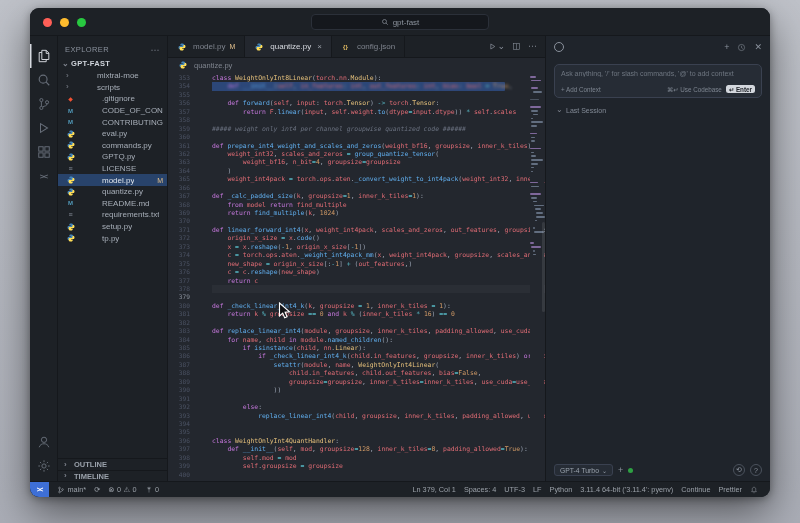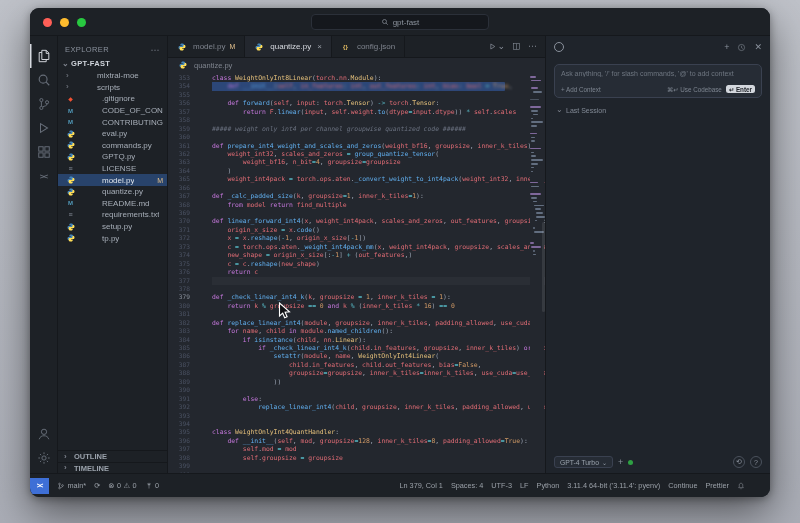--- a/index.html
+++ b/index.html
@@ -81,24 +81,24 @@
   .addctx,.usecb{font-size:6.3px;color:#7d8590;white-space:nowrap;}
   .enter-pill{font-size:6.3px;color:#22262c;background:#d3d7dd;border-radius:2.5px;padding:.5px 3px;font-weight:bold;white-space:nowrap;}
   .last-session{margin:8px 10px 0;font-size:7px;color:#828a96;display:flex;gap:3px;align-items:center;}
   .chat-foot{position:absolute;left:8px;right:8px;bottom:5px;display:flex;align-items:center;gap:5px;}
   .model-pill{display:flex;align-items:center;gap:3px;border:1px solid #3a4150;border-radius:3px;padding:1.5px 5px;font-size:6.8px;color:#9aa3ad;background:#262c35;white-space:nowrap;}
   .carr{font-size:6px;}
   .plus-sm{font-size:9px;color:#8a919c;}
   .dot{width:5px;height:5px;border-radius:50%;background:#2ea043;}
   .circ{width:12px;height:12px;border:1px solid #4a515c;border-radius:50%;color:#8a919c;font-size:7px;display:flex;align-items:center;justify-content:center;}
   
-  .statusbar{height:24px;background:#1d2126;border-top:1px solid #15181c;display:flex;align-items:center;font-size:7.3px;color:#9aa0a8;flex:0 0 auto;white-space:nowrap;}
+  .statusbar{height:16px;background:#1d2126;border-top:1px solid #15181c;display:flex;align-items:center;font-size:7.3px;color:#9aa0a8;flex:0 0 auto;white-space:nowrap;}
   .remote-chip{width:19px;height:16px;background:#3e6fd6;color:#fff;display:flex;align-items:center;justify-content:center;font-size:6.5px;font-weight:bold;letter-spacing:-1px;flex:0 0 auto;}
   .sb-left{display:flex;align-items:center;gap:8px;}
-  .sb-right{margin-left:auto;display:flex;align-items:center;gap:8px;padding-right:25px;}
+  .sb-right{margin-left:auto;display:flex;align-items:center;gap:8px;padding-right:12px;}
   .sb-item{display:flex;align-items:center;gap:2.5px;}
   .sb-item svg{width:8px;height:8px;}
   .mouse{position:absolute;left:278px;top:302px;z-index:99;}
 </style>
 </head>
 <body>
 
 <div class="window">
 
   <div class="titlebar">
@@ -400,20 +400,21 @@
             <div class="cline"><span class="tkc">##### weight only int4 per channel groupwise quantized code ######</span></div>
             <div class="cline"></div>
             <div class="cline"><span class="tkk">def</span> <span class="tkf">prepare_int4_weight_and_scales_and_zeros</span><span class="tk">(</span><span class="tkv">weight_bf16</span><span class="tk">,</span> <span class="tkv">groupsize</span><span class="tk">,</span> <span class="tkv">inner_k_tiles</span><span class="tk">)</span><span class="tk">:</span></div>
             <div class="cline">    <span class="tkv">weight_int32</span><span class="tk">,</span> <span class="tkv">scales_and_zeros</span> <span class="tko">=</span> <span class="tkf">group_quantize_tensor</span><span class="tk">(</span></div>
             <div class="cline">        <span class="tkv">weight_bf16</span><span class="tk">,</span> <span class="tkv">n_bit</span><span class="tko">=</span><span class="tkn">4</span><span class="tk">,</span> <span class="tkv">groupsize</span><span class="tko">=</span><span class="tkv">groupsize</span></div>
             <div class="cline">    <span class="tk">)</span></div>
             <div class="cline">    <span class="tkv">weight_int4pack</span> <span class="tko">=</span> <span class="tkv">torch</span><span class="tk">.</span><span class="tkv">ops</span><span class="tk">.</span><span class="tkv">aten</span><span class="tk">.</span><span class="tkf">_convert_weight_to_int4pack</span><span class="tk">(</span><span class="tkv">weight_int32</span><span class="tk">,</span> <span class="tkv">inner_k_tiles</span></div>
             <div class="cline"></div>
             <div class="cline"><span class="tkk">def</span> <span class="tkf">_calc_padded_size</span><span class="tk">(</span><span class="tkv">k</span><span class="tk">,</span> <span class="tkv">groupsize</span><span class="tko">=</span><span class="tkn">1</span><span class="tk">,</span> <span class="tkv">inner_k_tiles</span><span class="tko">=</span><span class="tkn">1</span><span class="tk">)</span><span class="tk">:</span></div>
             <div class="cline">    <span class="tkk">from</span> <span class="tkv">model</span> <span class="tkk">return</span> <span class="tkv">find_multiple</span></div>
+            <div class="cline">    <span class="tkk">return</span> <span class="tkf">find_multiple</span><span class="tk">(</span><span class="tkv">k</span><span class="tk">,</span> <span class="tkn">1024</span><span class="tk">)</span></div>
             <div class="cline"></div>
             <div class="cline"><span class="tkk">def</span> <span class="tkf">linear_forward_int4</span><span class="tk">(</span><span class="tkv">x</span><span class="tk">,</span> <span class="tkv">weight_int4pack</span><span class="tk">,</span> <span class="tkv">scales_and_zeros</span><span class="tk">,</span> <span class="tkv">out_features</span><span class="tk">,</span> <span class="tkv">groupsize</span><span class="tk">)</span><span class="tk">:</span></div>
             <div class="cline">    <span class="tkv">origin_x_size</span> <span class="tko">=</span> <span class="tkv">x</span><span class="tk">.</span><span class="tkf">code</span><span class="tk">(</span><span class="tk">)</span></div>
             <div class="cline">    <span class="tkv">x</span> <span class="tko">=</span> <span class="tkv">x</span><span class="tk">.</span><span class="tkf">reshape</span><span class="tk">(</span><span class="tko">-</span><span class="tkn">1</span><span class="tk">,</span> <span class="tkv">origin_x_size</span><span class="tk">[</span><span class="tko">-</span><span class="tkn">1</span><span class="tk">]</span><span class="tk">)</span></div>
             <div class="cline">    <span class="tkv">c</span> <span class="tko">=</span> <span class="tkv">torch</span><span class="tk">.</span><span class="tkv">ops</span><span class="tk">.</span><span class="tkv">aten</span><span class="tk">.</span><span class="tkf">_weight_int4pack_mm</span><span class="tk">(</span><span class="tkv">x</span><span class="tk">,</span> <span class="tkv">weight_int4pack</span><span class="tk">,</span> <span class="tkv">groupsize</span><span class="tk">,</span> <span class="tkv">scales_and_zeros</span><span class="tk">)</span></div>
             <div class="cline">    <span class="tkv">new_shape</span> <span class="tko">=</span> <span class="tkv">origin_x_size</span><span class="tk">[</span><span class="tk">:</span><span class="tko">-</span><span class="tkn">1</span><span class="tk">]</span> <span class="tko">+</span> <span class="tk">(</span><span class="tkv">out_features</span><span class="tk">,</span><span class="tk">)</span></div>
             <div class="cline">    <span class="tkv">c</span> <span class="tko">=</span> <span class="tkv">c</span><span class="tk">.</span><span class="tkf">reshape</span><span class="tk">(</span><span class="tkv">new_shape</span><span class="tk">)</span></div>
             <div class="cline">    <span class="tkk">return</span> <span class="tkv">c</span></div>
             <div class="cline curline"></div>
             <div class="cline"></div>

